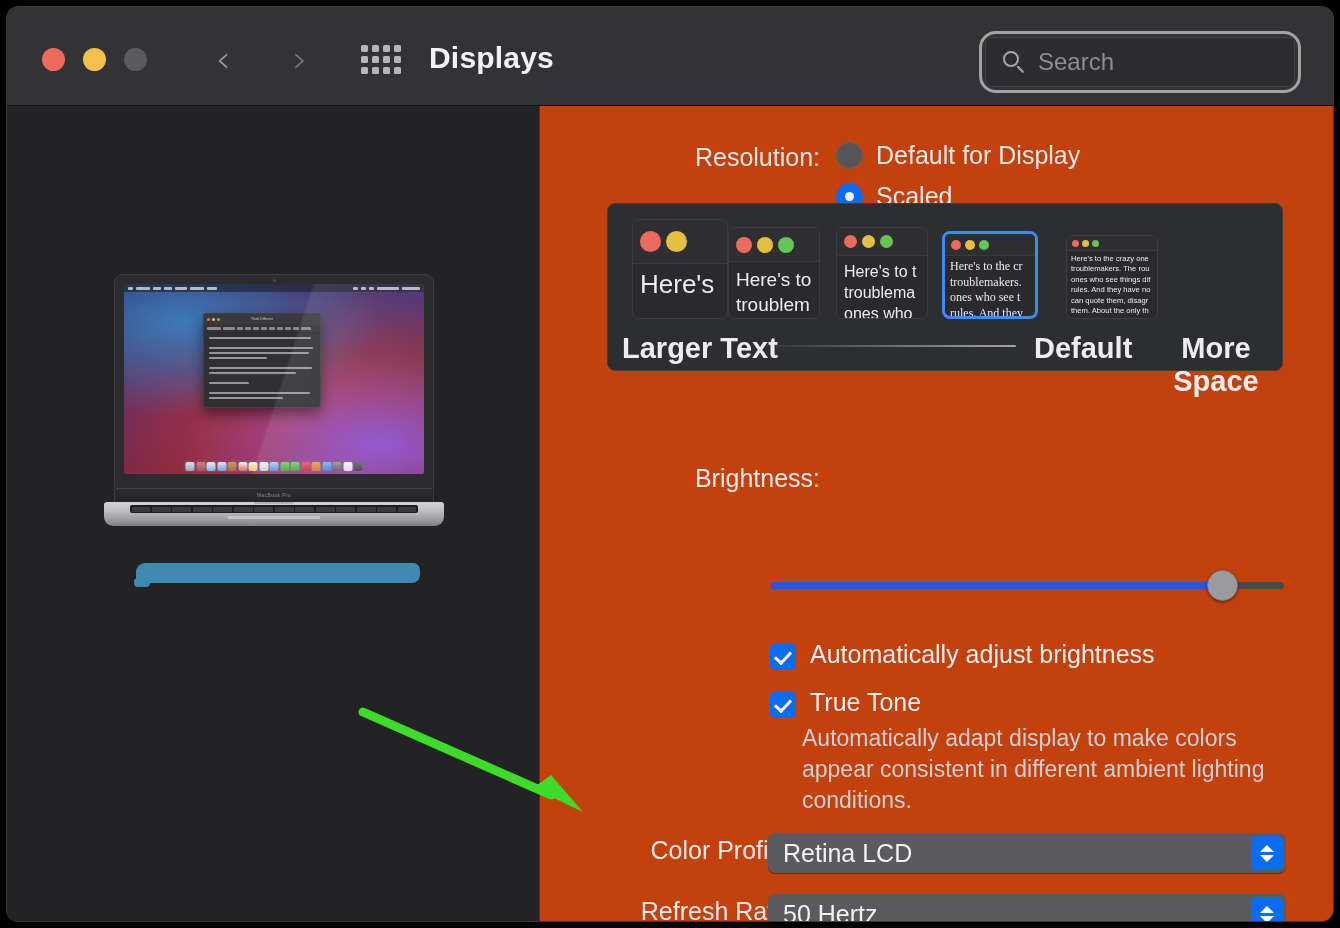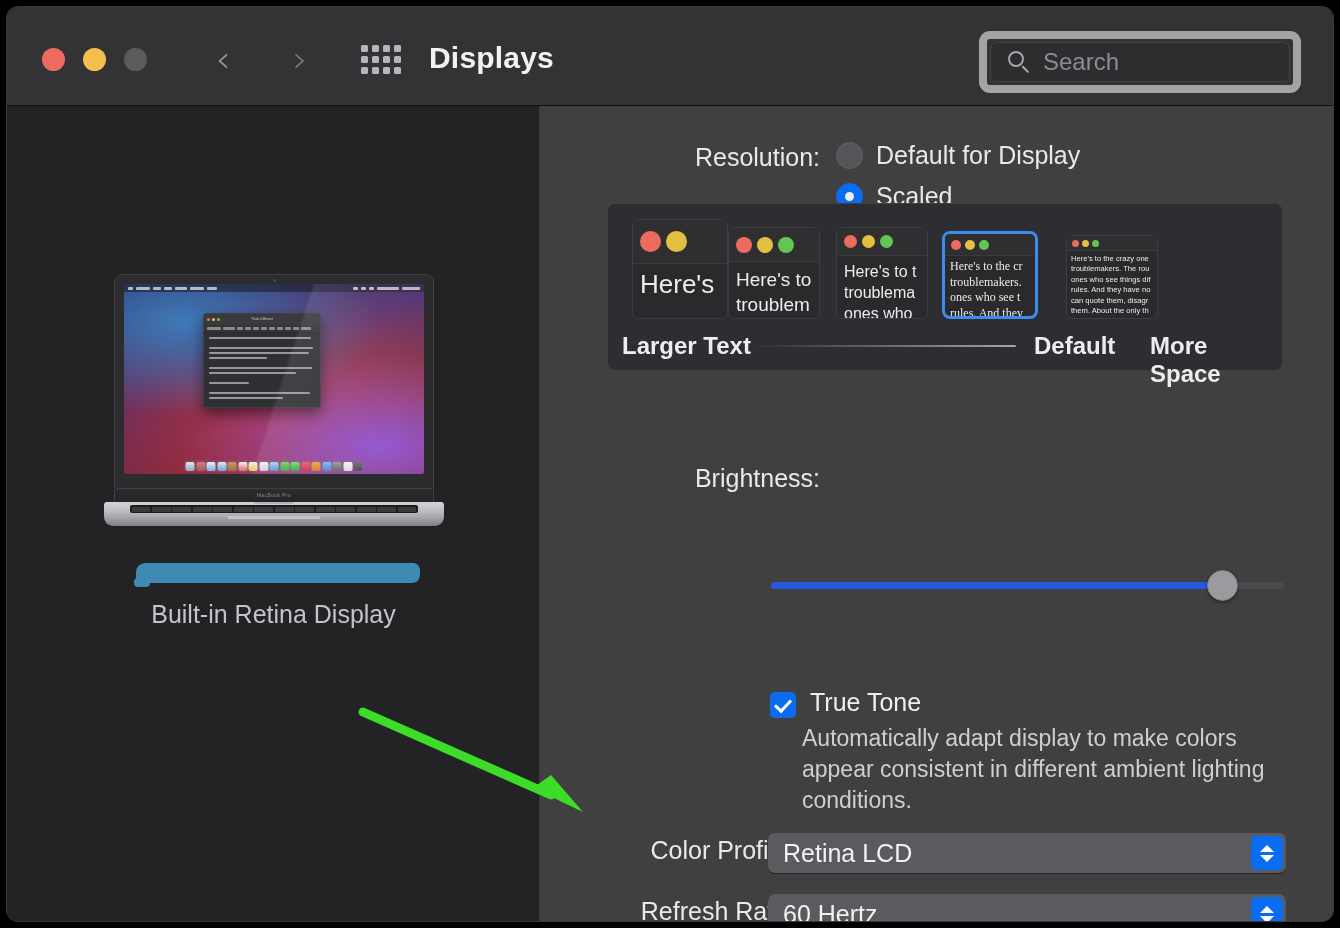--- a/index.html
+++ b/index.html
@@ -55,22 +55,22 @@
 
   .win-title {
     position: absolute; left: 422px; top: 34px;
     font-size: 30px; font-weight: bold; color: #f2f2f4;
     letter-spacing: .2px;
   }
 
   .searchwrap {
     position: absolute; right: 32px; top: 24px;
     width: 322px; height: 62px;
-    border-radius: 11px;
-    border: 8px solid #a3a3a3;
+    border-radius: 17px;
+    border: 3px solid #a3a3a3;
     padding: 3px;
   }
   .searchfield {
     width: 100%; height: 100%;
     background: #2d2d30; border-radius: 7px;
     display: flex; align-items: center; padding-left: 16px;
     border: 1px solid #434347;
   }
   .search-icon { width: 24px; height: 24px; position: relative; flex: 0 0 auto; }
   .search-icon .lens {
@@ -85,21 +85,21 @@
   .search-ph { margin-left: 12px; font-size: 24px; color: #8d8d91; }
 
   
   .body { position: relative; height: 815px; display: flex; }
   .left-pane {
     width: 533px; height: 100%;
     background: #232326;
     border-right: 1px solid #3a3a3e;
     position: relative;
   }
-  .right-pane { flex: 1; height: 100%; background: #404040; position: relative; }
+  .right-pane { flex: 1; height: 100%; background: #c2410c; position: relative; }
 
   
   .macbook { position: absolute; left: 97px; top: 168px; width: 340px; height: 252px; }
   .mb-lid {
     position: absolute; left: 10px; top: 0; width: 320px; height: 215px;
     background: #2c2c2e; border-radius: 9px 9px 3px 3px;
     border: 1px solid #404044;
     padding: 9px 9px 14px 9px;
   }
   .mb-cam { position: absolute; left: 50%; top: 4px; width: 3px; height: 3px; background: #4a4a4e; border-radius: 50%; margin-left: -1.5px;}
@@ -227,21 +227,21 @@
 
   .t4 { width: 96px; height: 88px; margin-left: 14px; }
   .t4 .tbar { height: 22px; padding: 0 6px; gap: 4px; } .t4 .tbar b { width: 10px; height: 10px; }
   .t4 .tbody { padding: 3px 5px 0 5px; } .t4 .tbody p { font-size: 12px; line-height: 15.5px; font-family: Liberation Serif, serif; }
 
   .t5 { width: 92px; height: 84px; margin-left: 28px; }
   .t5 .tbar { height: 15px; padding: 0 5px; gap: 3px; } .t5 .tbar b { width: 7px; height: 7px; }
   .t5 .tbody { padding: 3px 4px 0 4px; } .t5 .tbody p { font-size: 7.6px; line-height: 10.4px; }
 
   .scale-labels { position: absolute; left: 0; right: 0; top: 128px; height: 30px; }
-  .scale-labels .sl { position: absolute; font-size: 24px; color: #ededf0; font-weight: bold; }
+  .scale-labels .sl { position: absolute; font-size: 29px; color: #ededf0; font-weight: bold; text-align: center; }
   .sl.larger { left: 14px; top: 0; }
   .sl.default { left: 426px; top: 0; }
   .sl.more { left: 542px; top: 0; }
   .scale-line {
     position: absolute; left: 145px; top: 13px; width: 263px; height: 2px;
     background: linear-gradient(to right, rgba(160,160,166,0), rgba(170,170,176,.95));
     border-radius: 1px;
   }
 
   
@@ -443,21 +443,20 @@
                 <i></i>
                 <i></i>
                 <i></i>
                 <i></i>
             </div>
             <div class="mb-trackpad"></div>
           </div>
         </div>
 
         <div class="redaction"></div>
-        <div class="display-label">Built-in Retina Display</div>
 
       </div>
 
       <div class="right-pane">
 
         <div class="row-label" style="left:20px; top:37px;">Resolution:</div>
 
         <div class="radio-row" style="left:296px; top:35px;">
           <span class="radio"></span>
           <span class="radio-label">Default for Display</span>
@@ -545,40 +544,44 @@
             <span class="sl more">More Space</span>
           </div>
         </div>
 
         <div class="row-label" style="left:20px; top:358px;">Brightness:</div>
         <div class="slider-track">
           <div class="slider-fill" id="br-fill" style="width: 451.44px;"></div>
           <div class="slider-knob" id="br-knob" style="left: 436.44px;"></div>
         </div>
 
+        <div class="check-row" style="left:230px; top:534px;">
+          <span class="checkbox"></span>
+          <span class="check-label">Automatically adjust brightness</span>
+        </div>
 
         <div class="check-row" style="left:230px; top:582px;">
           <span class="checkbox"></span>
           <span class="check-label">True Tone</span>
         </div>
 
         <div class="help-text" style="left:262px; top:617px;">Automatically adapt display to make colors appear consistent in different ambient lighting conditions.</div>
 
         <div class="row-label" style="left:-5px; top:730px;">Color Profile:</div>
         <div class="popup" style="left:228px; top:727px; width:518px;">
           <span class="val">Retina LCD</span>
           <span class="stepper">
             <span class="chev-up-s"></span>
               <span class="chev-down-s"></span>
           </span>
         </div>
 
         <div class="row-label" style="left:-5px; top:791px;">Refresh Rate:</div>
         <div class="popup" style="left:228px; top:788px; width:518px;">
-          <span class="val">60 Hertz</span>
+          <span class="val">50 Hertz</span>
           <span class="stepper">
             <span class="chev-up-s"></span>
               <span class="chev-down-s"></span>
           </span>
         </div>
 
       </div>
     </div>
   </div>
 

